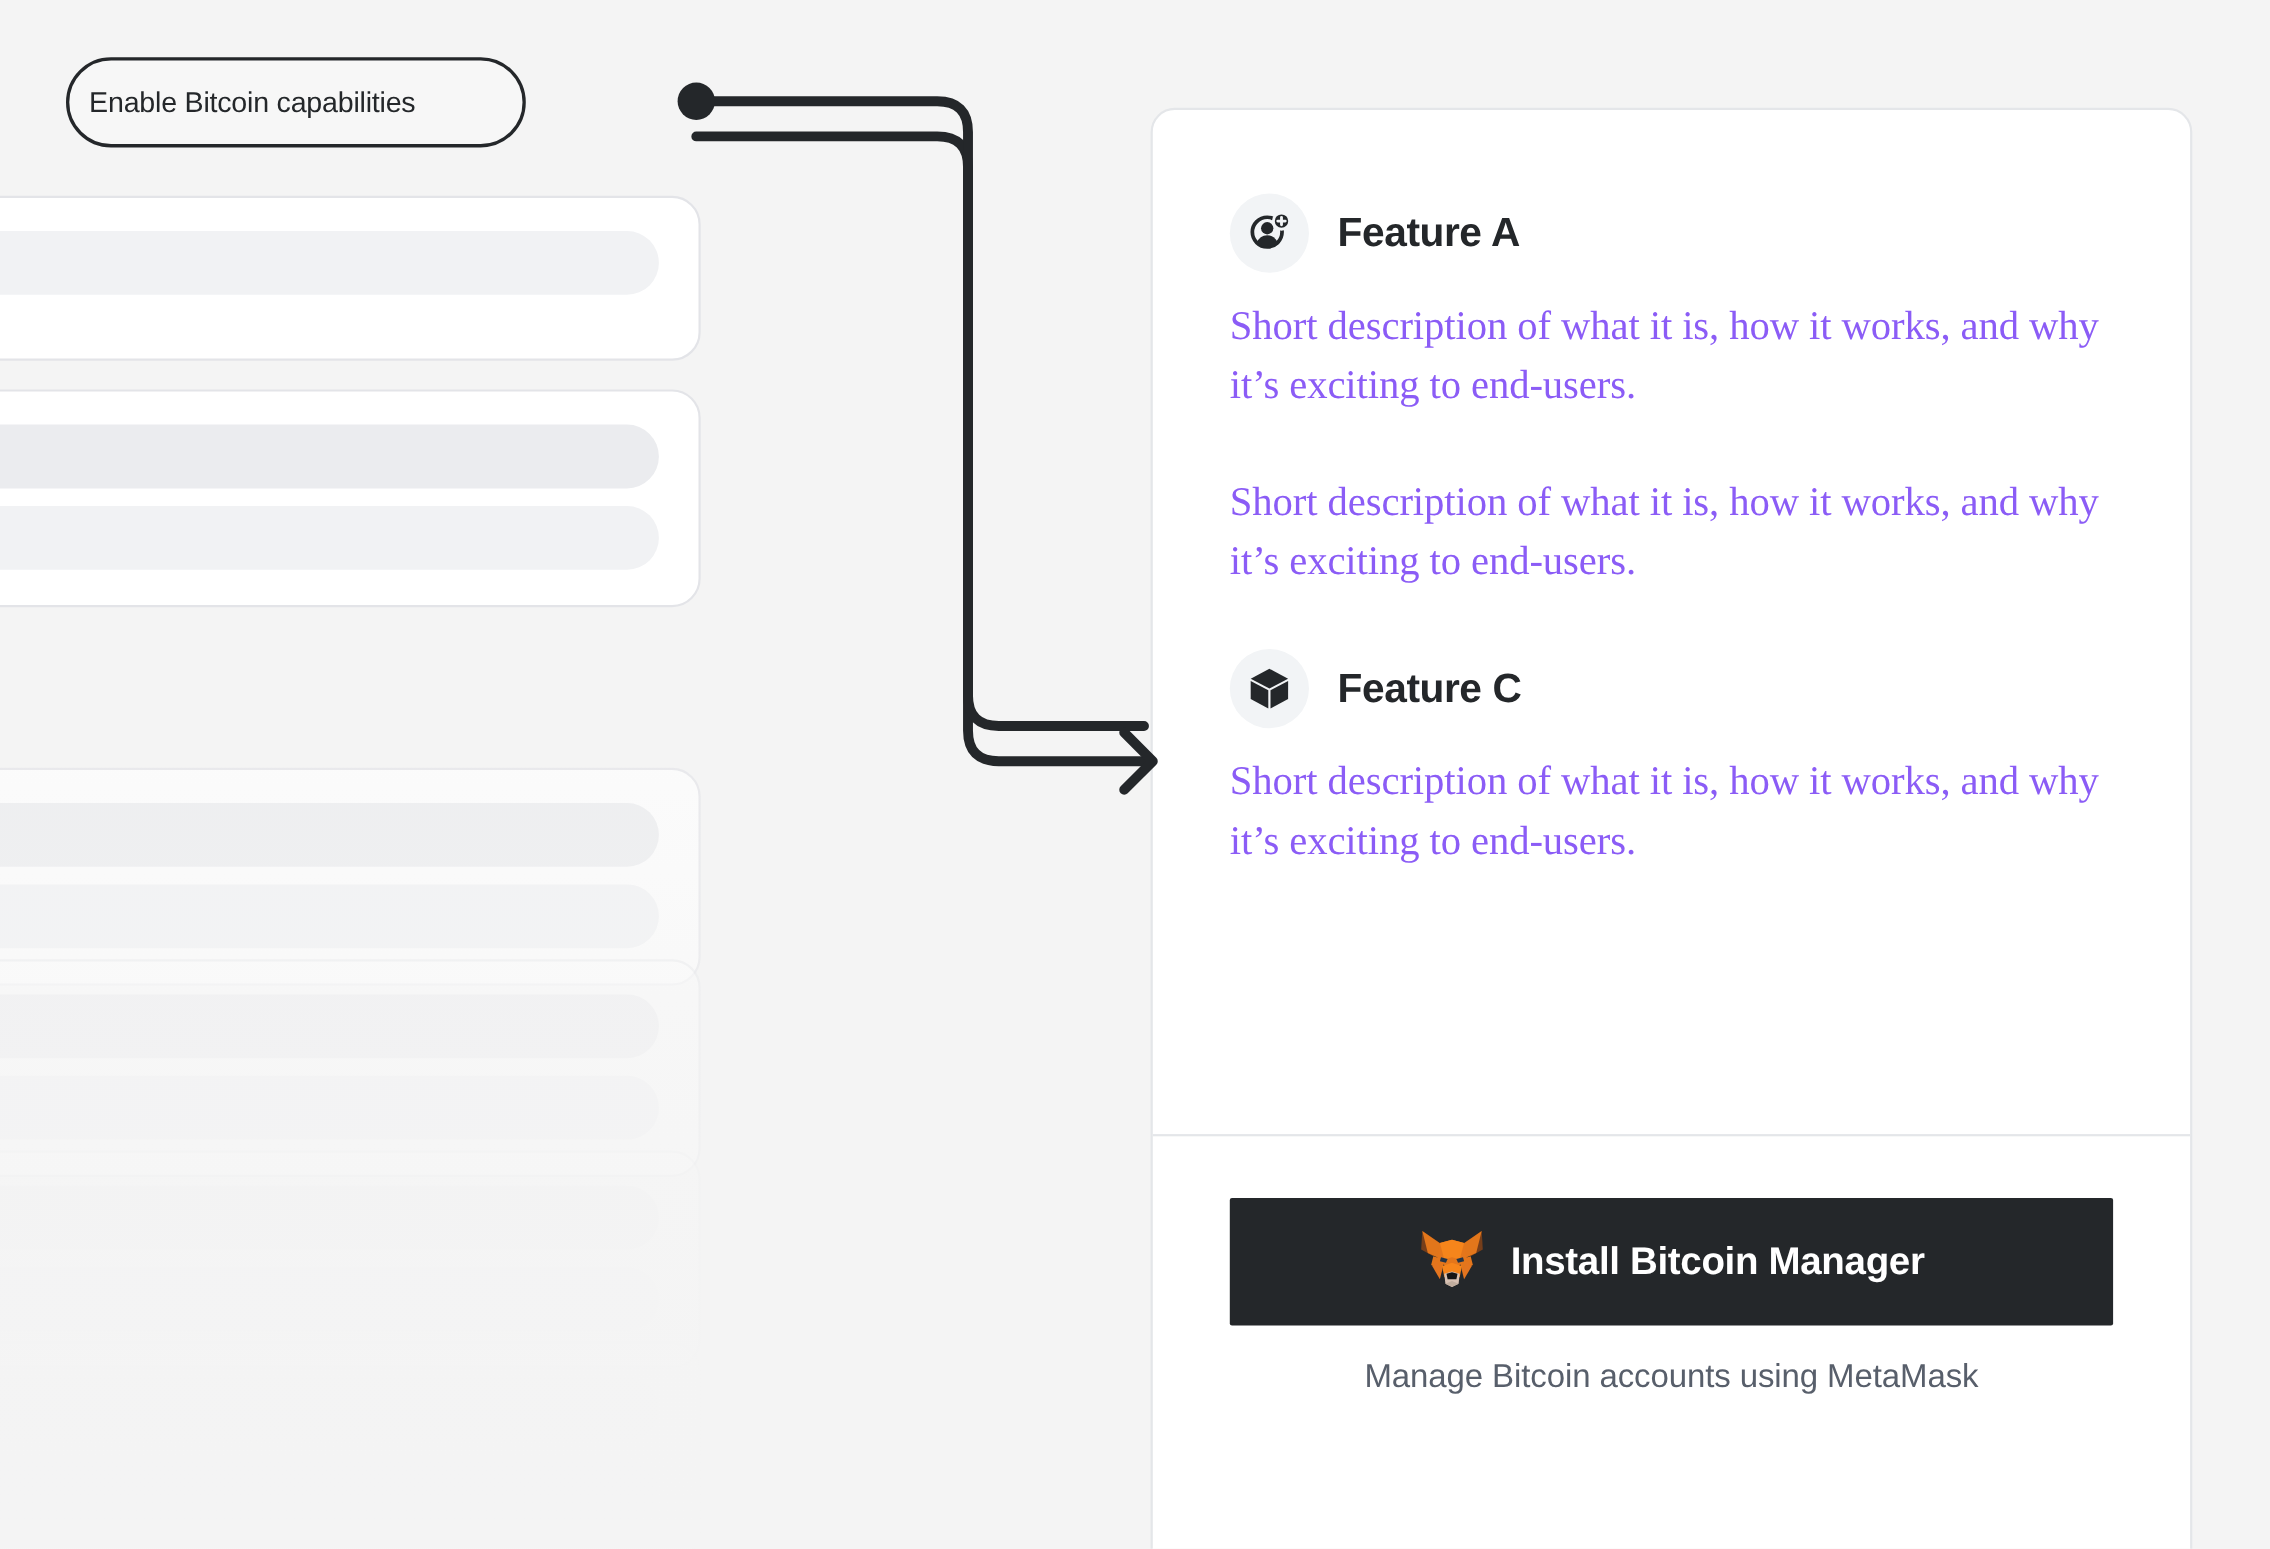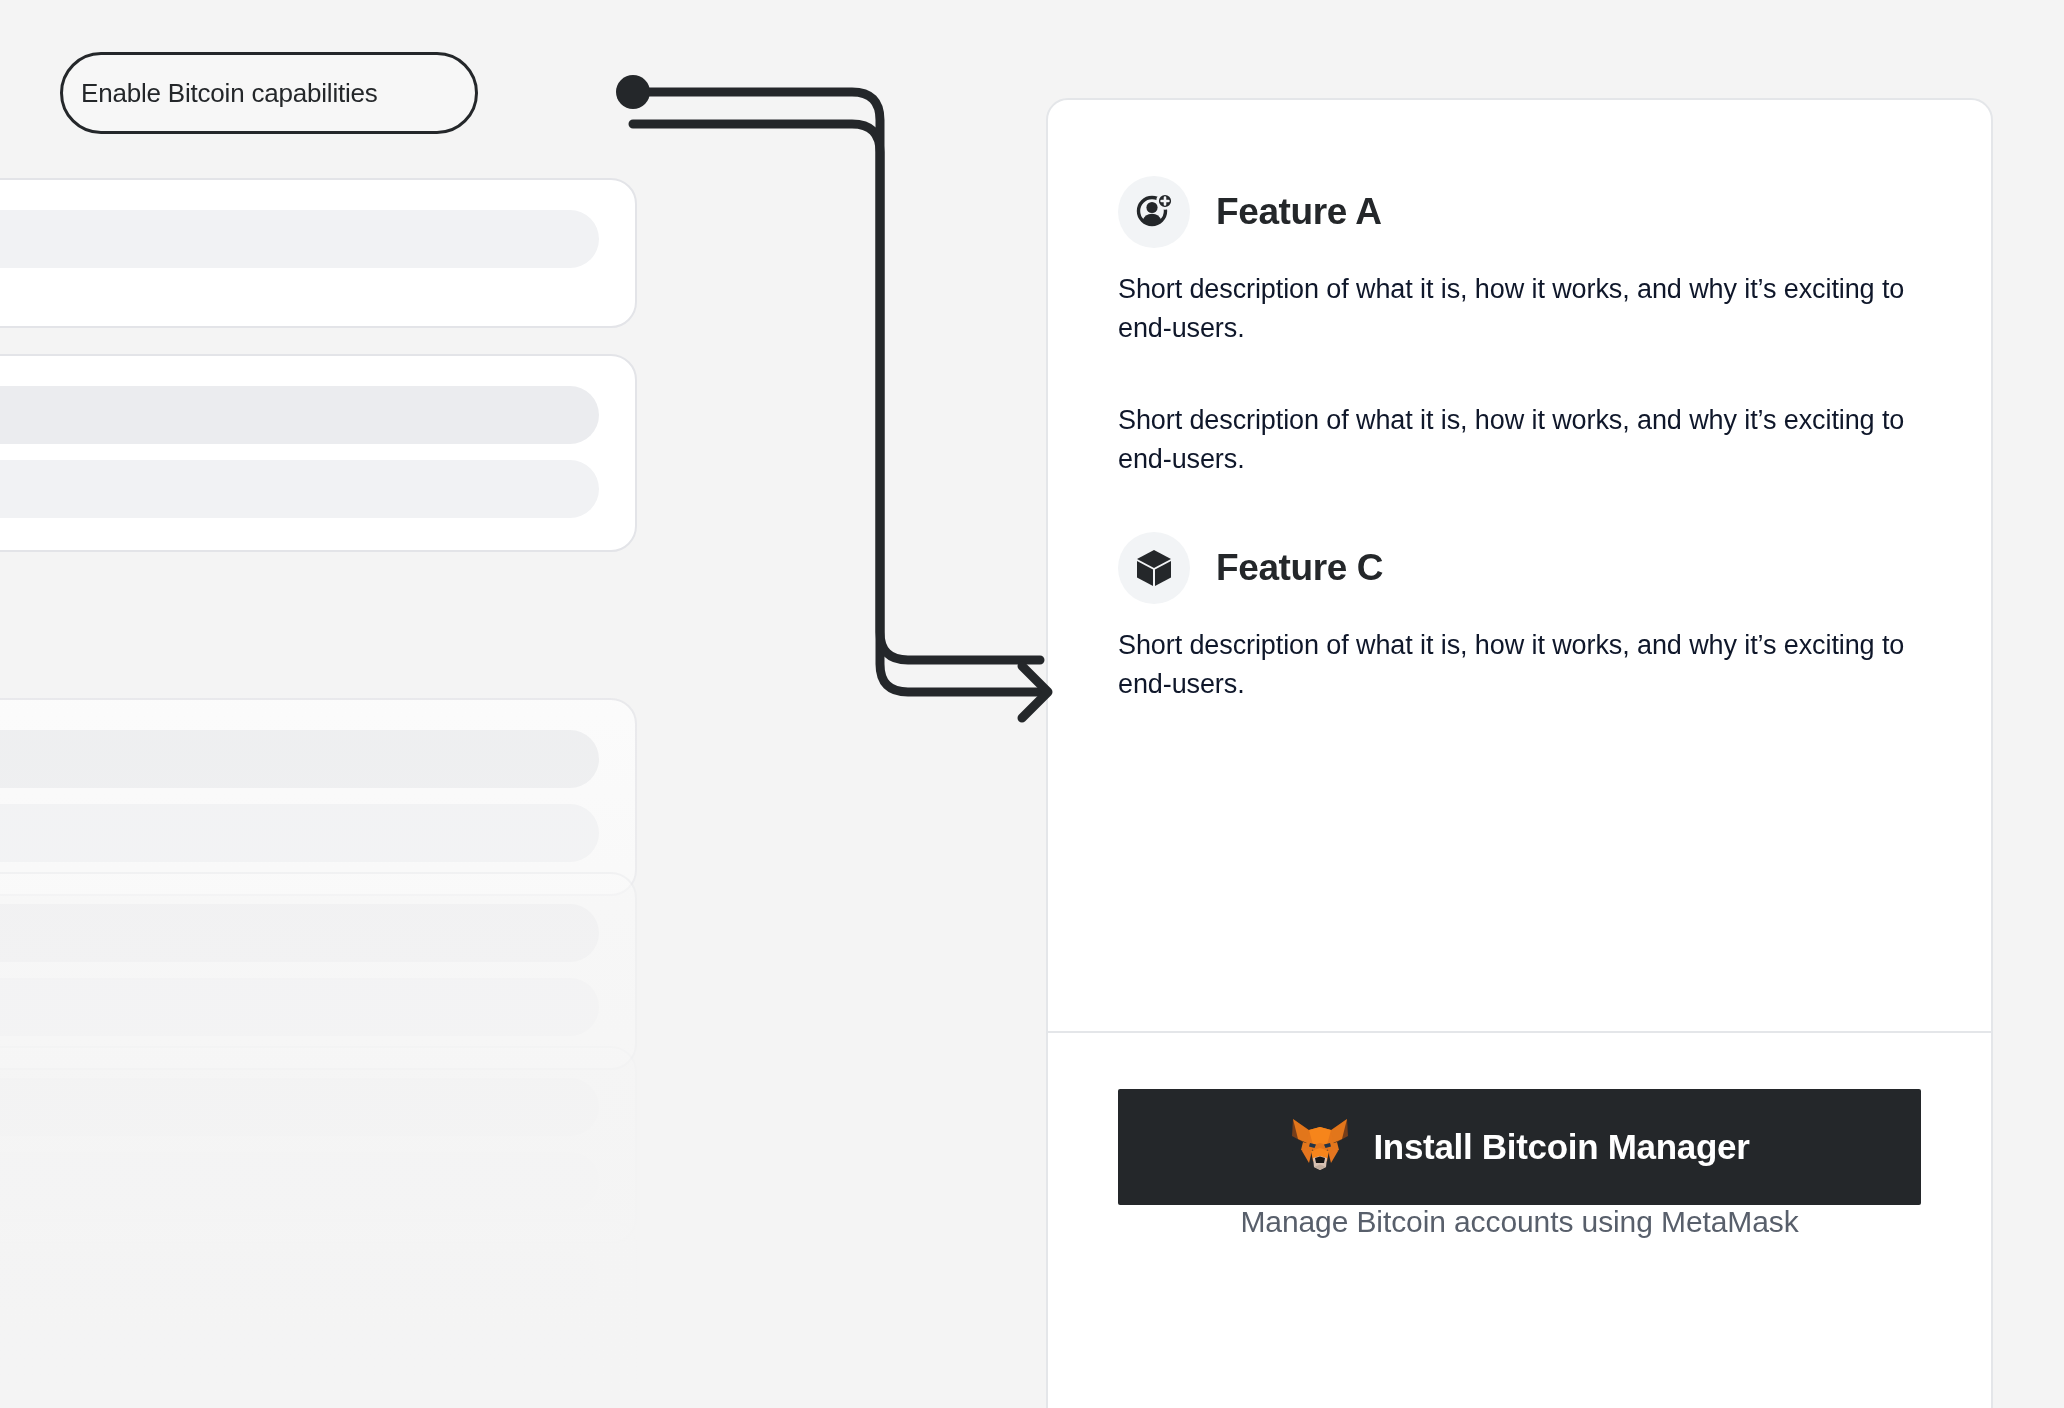--- a/index.html
+++ b/index.html
@@ -138,25 +138,26 @@
     justify-content: center;
     flex: 0 0 auto;
   }
   .feature-title {
     font-size: 37px;
     font-weight: 700;
     color: #24272a;
     letter-spacing: -0.4px;
   }
   .feature-desc {
-    font-size: 27px;
+    font-size: 37px;
     line-height: 1.46;
-    color: #0f172a;
+    color: #8b5cf6;
     max-width: 800px;
     letter-spacing: -0.1px;
+    font-family: Liberation Serif, serif;
   }
 
   .card-divider {
     position: absolute;
     left: 0;
     top: 931px;
     width: 100%;
     height: 2px;
     background: #e4e6e9;
   }
@@ -182,20 +183,21 @@
     cursor: pointer;
     font-family: inherit;
   }
   .install-label {
     font-size: 35px;
     font-weight: 700;
     color: #ffffff;
     letter-spacing: -0.3px;
   }
   .footer-note {
+    margin-top: 30px;
     text-align: center;
     font-size: 30px;
     color: #585f6b;
     letter-spacing: -0.1px;
   }
 </style>
 </head>
 <body>
 
 <div class="skeleton-column">

